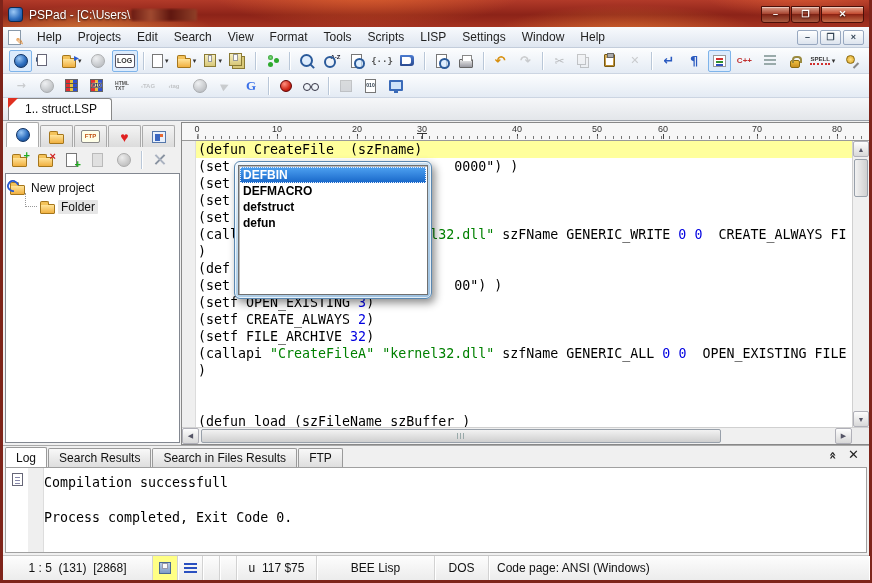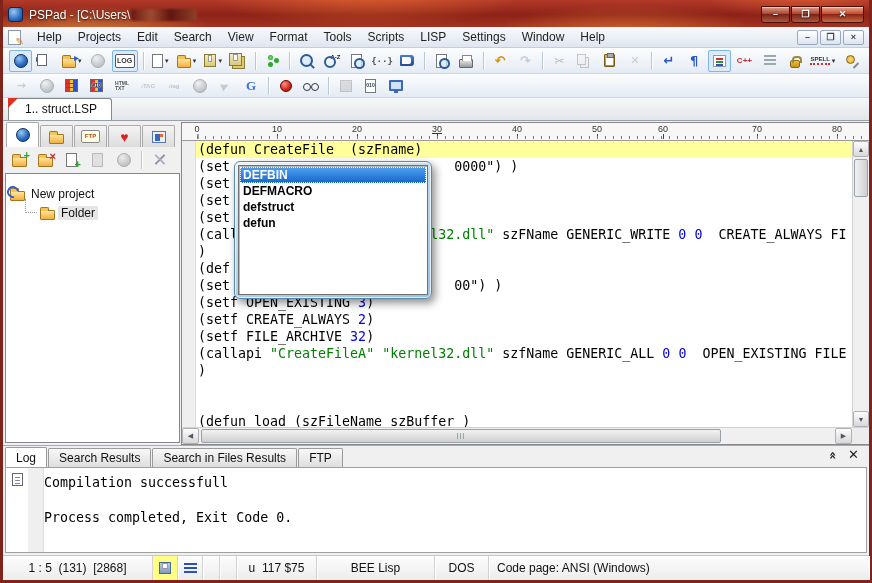--- a/index.html
+++ b/index.html
@@ -145,21 +145,21 @@
     border-top-color:#e03020;border-left-color:#e03020;}
 
   
   .main{flex:1;display:flex;min-height:0;background:#f0f0f0;}
   .sidebar{width:178px;display:flex;flex-direction:column;padding:1px 1px 2px 2px;}
   .stabs{display:flex;height:25px;gap:1px;align-items:flex-end;padding-left:1px;}
   .stab{width:33px;height:22px;display:flex;align-items:center;justify-content:center;
     border:1px solid #aaa;border-bottom:none;border-radius:2px 2px 0 0;background:linear-gradient(#f4f4f4,#dcdcdc);}
   .stab.active{background:#fff;height:25px;}
   .stools{height:26px;display:flex;align-items:center;gap:1px;padding:2px 0 2px 2px;}
-  .tree{flex:1;background:#fff;border:1px solid #828790;font-size:12px;color:#111;padding-top:10px;overflow:hidden;}
+  .tree{flex:1;background:#fff;border:1px solid #828790;font-size:12px;color:#111;padding-top:4px;overflow:hidden;}
   .titem{display:flex;align-items:center;height:19px;gap:3px;}
   .titem .conn{width:12px;height:14px;border-left:1px dotted #999;border-bottom:1px dotted #999;margin:-8px 0 6px 7px;}
   .titem .lbl{padding:0 3px;}
   .titem.selected .lbl{background:#e6e6e6;border-radius:1px;}
 
   
   .editor{flex:1;display:flex;flex-direction:column;min-width:0;position:relative;background:#fff;
     border:1px solid #888;border-right:none;margin:1px 0 0 0;}
   .ruler{position:relative;height:18px;background:#f7f7f7;border-bottom:1px solid #999;
     font-size:9px;color:#333;overflow:hidden;flex:0 0 auto;}
@@ -488,21 +488,21 @@
             <span class="lbl">Folder</span>
           </div>
         </div>
     </div>
 
     <div class="editor">
       <div class="ruler" id="ruler">
           <span class="rnum" style="left: 15px;">0</span>
           <span class="rnum" style="left: 95px;">10</span>
           <span class="rnum" style="left: 175px;">20</span>
-          <span class="rnum" style="left: 255px; text-decoration: underline;">30</span>
+          <span class="rnum" style="left: 240px; text-decoration: underline;">30</span>
           <span class="rnum" style="left: 335px;">40</span>
           <span class="rnum" style="left: 415px;">50</span>
           <span class="rnum" style="left: 481px;">60</span>
           <span class="rnum" style="left: 575px;">70</span>
           <span class="rnum" style="left: 655px;">80</span>
         </div>
       <div class="ed-body">
         <div class="gutter"></div>
         <div class="code" id="code">
             <div class="cl hl"><span>(defun CreateFile  (szFname)</span></div>

